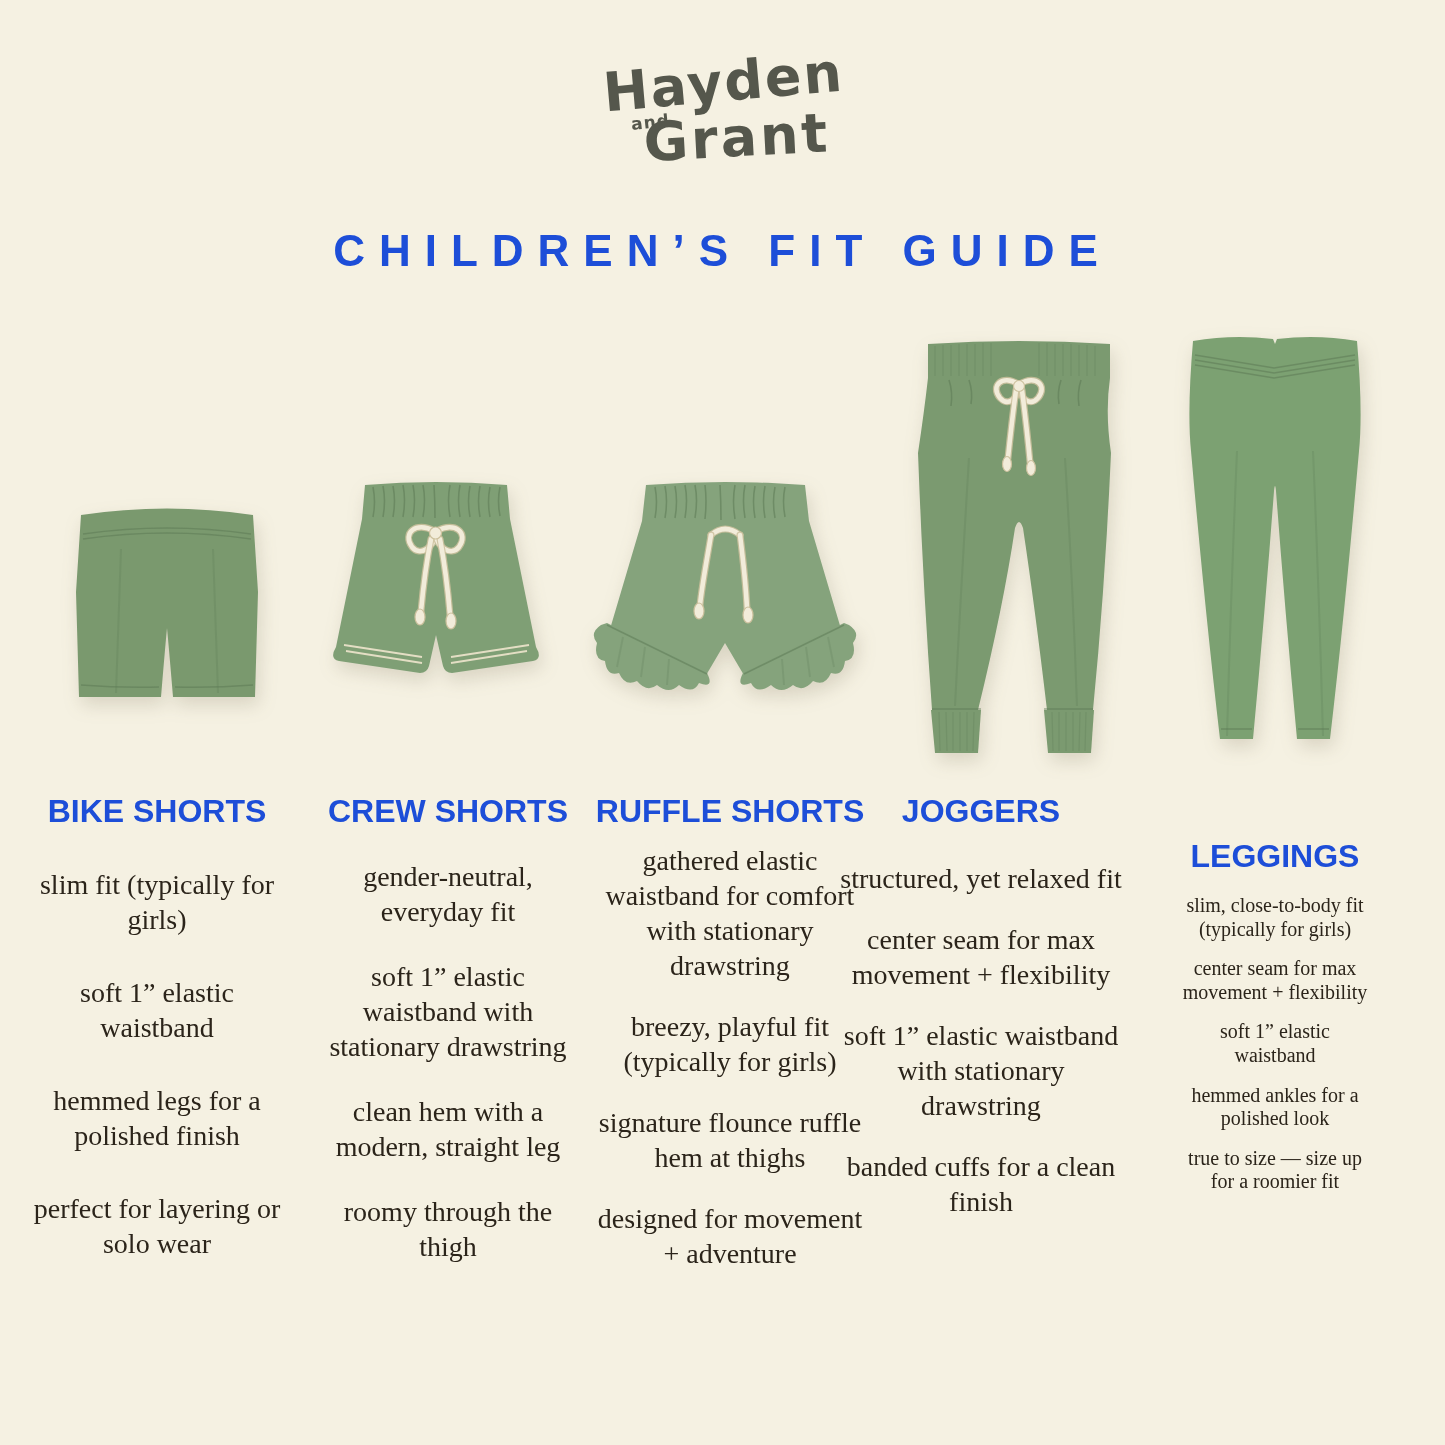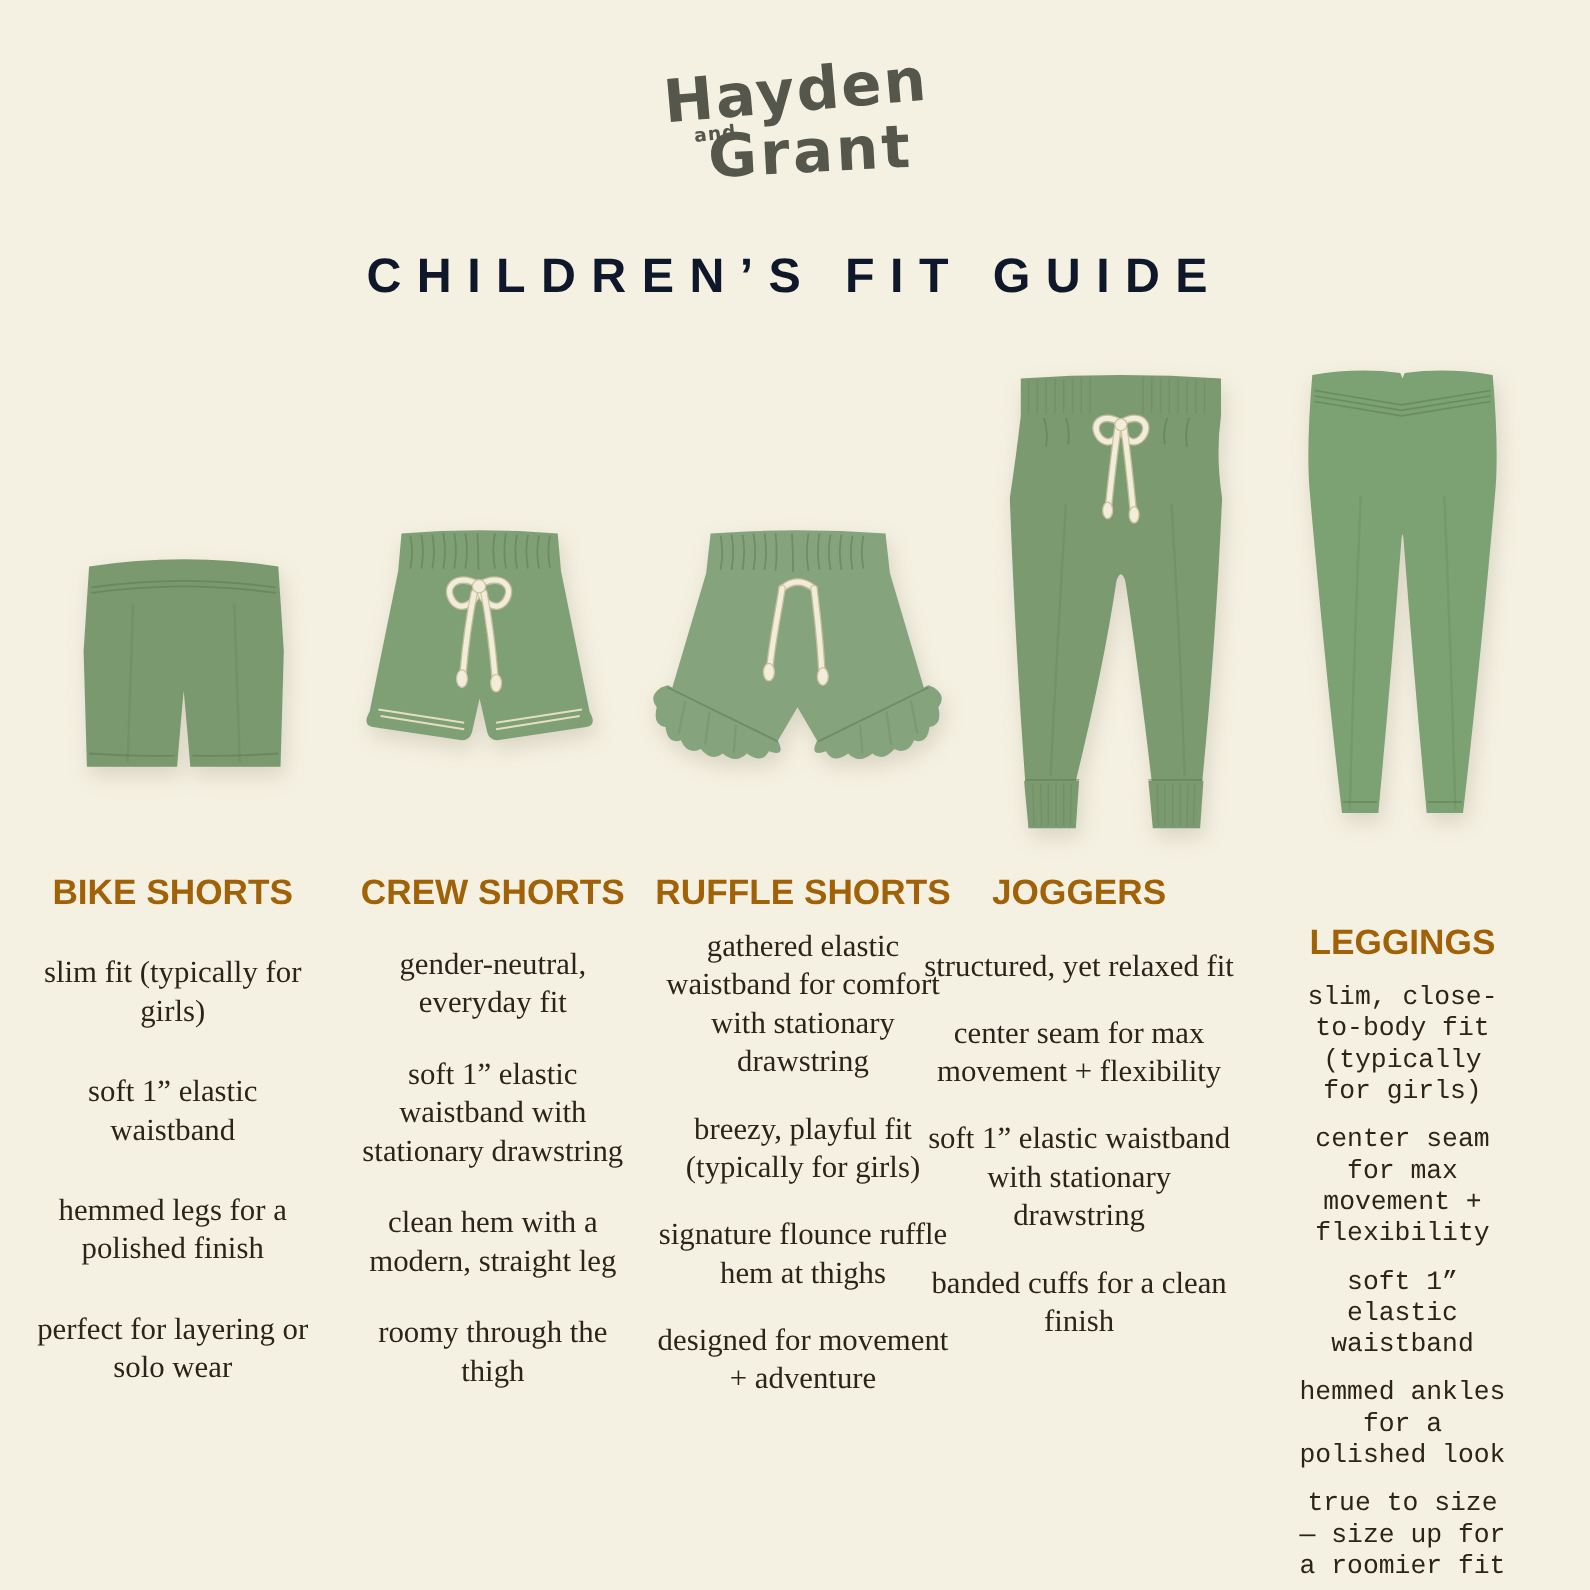--- a/index.html
+++ b/index.html
@@ -14,48 +14,48 @@
         letter-spacing:2px;transform:rotate(-5deg);line-height:1;}
   .logo-and{position:absolute;left:28px;top:56px;font-family:"DejaVu Sans",sans-serif;
         font-weight:700;font-size:17px;letter-spacing:1px;transform:rotate(-6deg);}
   .logo-line2{font-family:"DejaVu Sans",sans-serif;font-weight:800;font-size:54px;
         letter-spacing:3px;transform:rotate(-3deg) translateX(14px);line-height:1;
         margin-top:2px;}
 
   
   .title{position:absolute;top:226px;left:0;width:1445px;text-align:center;
         font-family:"Liberation Sans",sans-serif;font-weight:800;font-size:44px;
-        letter-spacing:14px;color:#0f172a;}
+        letter-spacing:14px;color:#1d4ed8;}
 
   
   .product{position:absolute;filter:drop-shadow(3px 8px 9px rgba(95,85,55,.18));}
   .p-bike    {left:66px;  top:497px; width:202px; height:212px;}
   .p-crew    {left:303px; top:477px; width:267px; height:215px;}
   .p-ruffle  {left:583px; top:477px; width:287px; height:220px;}
   .p-joggers {left:915px; top:338px; width:200px; height:420px;}
   .p-leggings{left:1185px;top:331px; width:180px; height:421px;}
   .sg  {stroke:#5d7a55;fill:none;stroke-width:1.6;opacity:.55;}
   .sg2 {stroke:#3e5a3a;fill:none;stroke-width:2;opacity:.13;}
   .rib {stroke:#5d7a55;fill:none;stroke-width:1.3;opacity:.28;}
   .cordo{stroke:#cdc19e;stroke-width:7;fill:none;stroke-linecap:round;opacity:.85;}
   .cord{stroke:#f2ecda;stroke-width:4.6;fill:none;stroke-linecap:round;}
   .knot{fill:#f2ecda;stroke:#cdc19e;stroke-width:1.2;}
   .stc {stroke:#e9e2c8;stroke-width:1.8;fill:none;opacity:.95;}
 
   
   .col{position:absolute;top:795px;text-align:center;color:#2b241a;}
   .col h2{margin:0;font-family:"Liberation Sans",sans-serif;font-weight:800;
-        font-size:32px;letter-spacing:0px;color:#a16207;line-height:1;}
+        font-size:32px;letter-spacing:0px;color:#1d4ed8;line-height:1;}
   .col p{margin:0;font-size:28px;line-height:1.25;}
   .c1{left:28px;width:258px;}   .c1 h2{margin-bottom:40px;} .c1 p{margin-bottom:38px;}
   .c2{left:323px;width:250px;}  .c2 h2{margin-bottom:32px;} .c2 p{margin-bottom:30px;}
   .c3{left:593px;width:274px;}  .c3 h2{margin-bottom:16px;} .c3 p{margin-bottom:26px;}
   .c4{left:836px;width:290px;}  .c4 h2{margin-bottom:34px;} .c4 p{margin-bottom:26px;}
   .c5{left:1180px;width:190px;} .c5 h2{margin-bottom:22px;margin-top:45px;}
-  .c5 p{font-size:24px;line-height:1.18;margin-bottom:16px;font-family:Liberation Mono, monospace;}
+  .c5 p{font-size:20px;line-height:1.18;margin-bottom:16px;}
 </style>
 </head>
 <body>
 
 <div class="canvas">
 
   <div class="logo">
     <div class="logo-line1">Hayden</div>
     <div class="logo-and">and</div>
     <div class="logo-line2">Grant</div>

